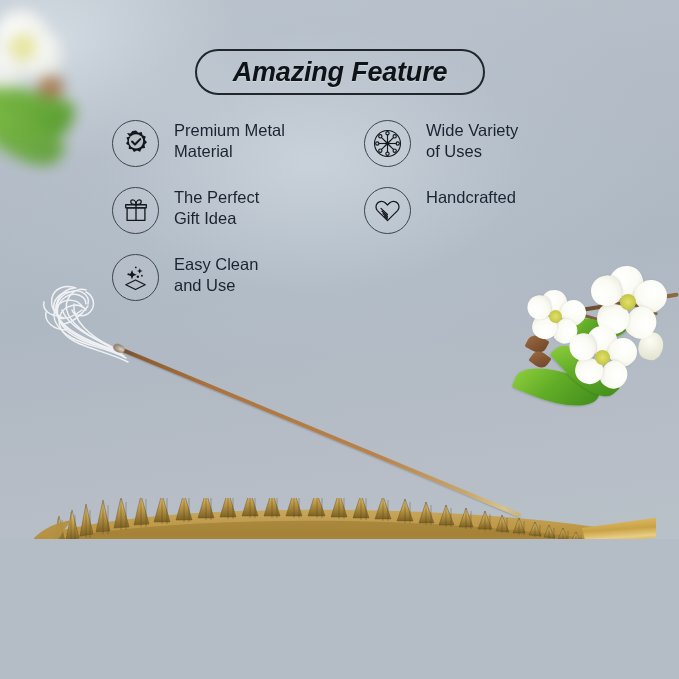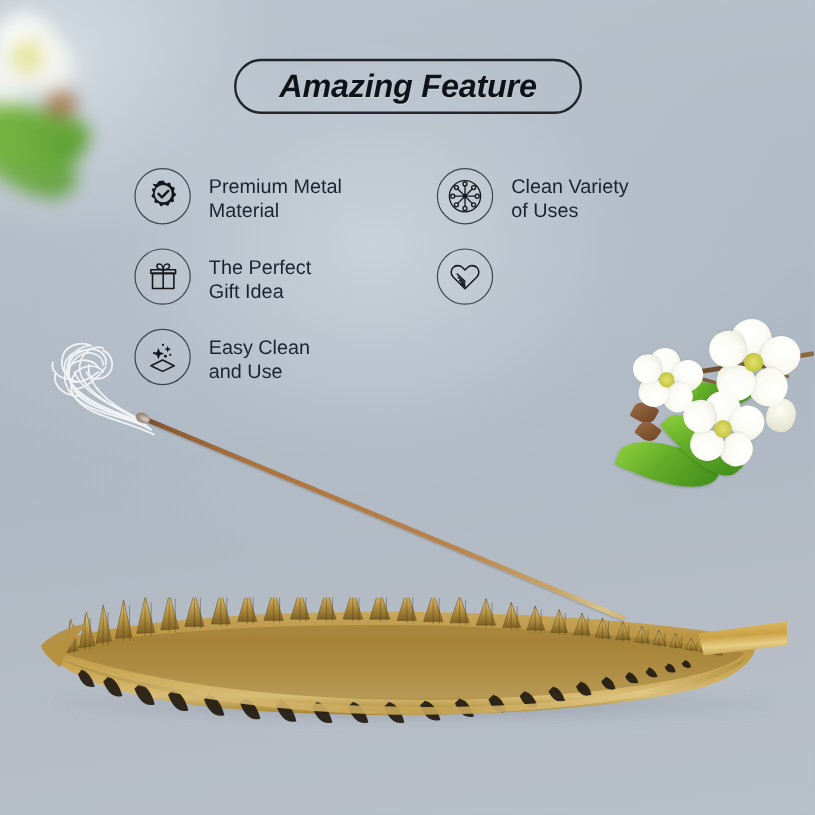--- a/index.html
+++ b/index.html
@@ -3,21 +3,21 @@
 <meta charset="utf-8">
 <style>
   * { margin:0; padding:0; box-sizing:border-box; }
   html,body { width:679px; height:679px; overflow:hidden; }
   body {
     font-family:"Liberation Sans", sans-serif;
     background:#b4bcc6;
   }
   .stage {
     position:relative;
-    width:679px; height:679px;
+    width:679px; height:539px;
     overflow:hidden;
     background:
       radial-gradient(ellipse 70% 55% at 46% 30%, rgba(205,214,222,0.85) 0%, rgba(185,195,206,0.35) 45%, rgba(170,180,192,0) 75%),
       radial-gradient(ellipse 40% 32% at 8% 8%, rgba(222,230,236,0.75) 0%, rgba(200,210,219,0) 70%),
       linear-gradient(172deg,#bac3cc 0%, #b3bcc6 28%, #aeb8c3 52%, #b2bac4 66%, #b6bdc6 80%, #b8c0c8 100%);
   }
 
   
   .tl-flower { position:absolute; left:-26px; top:-8px; width:160px; height:185px;
                filter:blur(7px); opacity:.93; }
@@ -34,21 +34,21 @@
     font-size:27px; font-weight:bold; font-style:italic;
     color:#0e1318; letter-spacing:-0.2px; white-space:nowrap;
     text-shadow:0 1px 1px rgba(255,255,255,.35);
   }
 
   
   .features { position:absolute; left:112px; top:120px; width:500px; }
   .col { position:absolute; top:0; width:250px; }
   .col.left { left:0; }
   .col.right { left:252px; }
-  .feature { display:flex; align-items:flex-end; height:67px; }
+  .feature { display:flex; align-items:flex-start; height:67px; }
   .ficon {
     width:47px; height:47px; min-width:47px; border-radius:50%;
     border:1.4px solid #3c444d;
     display:flex; align-items:center; justify-content:center;
     background:rgba(255,255,255,0.045);
   }
   .ficon svg { display:block; }
   .flabel {
     margin-left:15px; font-size:16.5px; line-height:1.25;
     color:#1b2330; font-weight:400; white-space:pre-line;
@@ -186,36 +186,37 @@
               <circle cx="6.5" cy="17" r="1.7"></circle>
               <circle cx="27.5" cy="17" r="1.7"></circle>
               <circle cx="9.6" cy="9.6" r="1.7"></circle>
               <circle cx="24.4" cy="24.4" r="1.7"></circle>
               <circle cx="24.4" cy="9.6" r="1.7"></circle>
               <circle cx="9.6" cy="24.4" r="1.7"></circle>
               <circle cx="17" cy="17" r="1.5"></circle>
             </g>
           </svg>
         </span>
-        <span class="flabel">Clean Variety
+        <span class="flabel">Wide Variety
 of Uses</span>
       </div>
 
       <div class="feature">
         <span class="ficon">
           <svg width="31" height="31" viewBox="0 0 32 32">
             <g fill="none" stroke="#14181d" stroke-width="1.3" stroke-linecap="round" stroke-linejoin="round">
               <path d="M16 26.5L5.6 16.1a5.7 5.7 0 0 1 8-8.1L16 10.3l2.4-2.3a5.7 5.7 0 0 1 8 8.1z"></path>
               <path d="M9.3 13.8l6.6 6.3"></path>
               <path d="M10.2 16.6l5.7 5.4"></path>
               <path d="M11.4 19.3l4.5 4.3"></path>
               <path d="M12.9 21.8l3 2.9"></path>
             </g>
           </svg>
         </span>
+        <span class="flabel">Handcrafted</span>
       </div>
 
     </div>
   </div>
 
   <svg class="smoke" viewBox="0 0 130 112">
     <g fill="none" stroke="#ffffff" stroke-width="1.5" stroke-linecap="round" opacity="0.88">
       <path d="M112 104 C96 96 78 92 64 86 C50 80 40 70 44 58 C48 46 64 44 70 52"></path>
       <path d="M110 100 C92 90 70 88 56 80 C42 72 34 60 40 50 C46 40 60 40 66 48"></path>
       <path d="M108 98 C88 88 62 84 50 72 C40 62 38 48 48 40 C58 32 70 38 70 46"></path>

